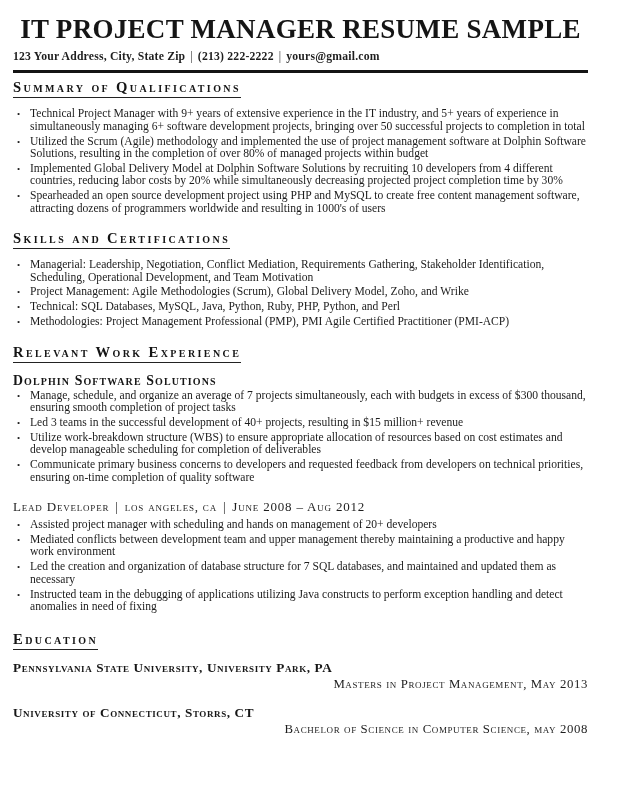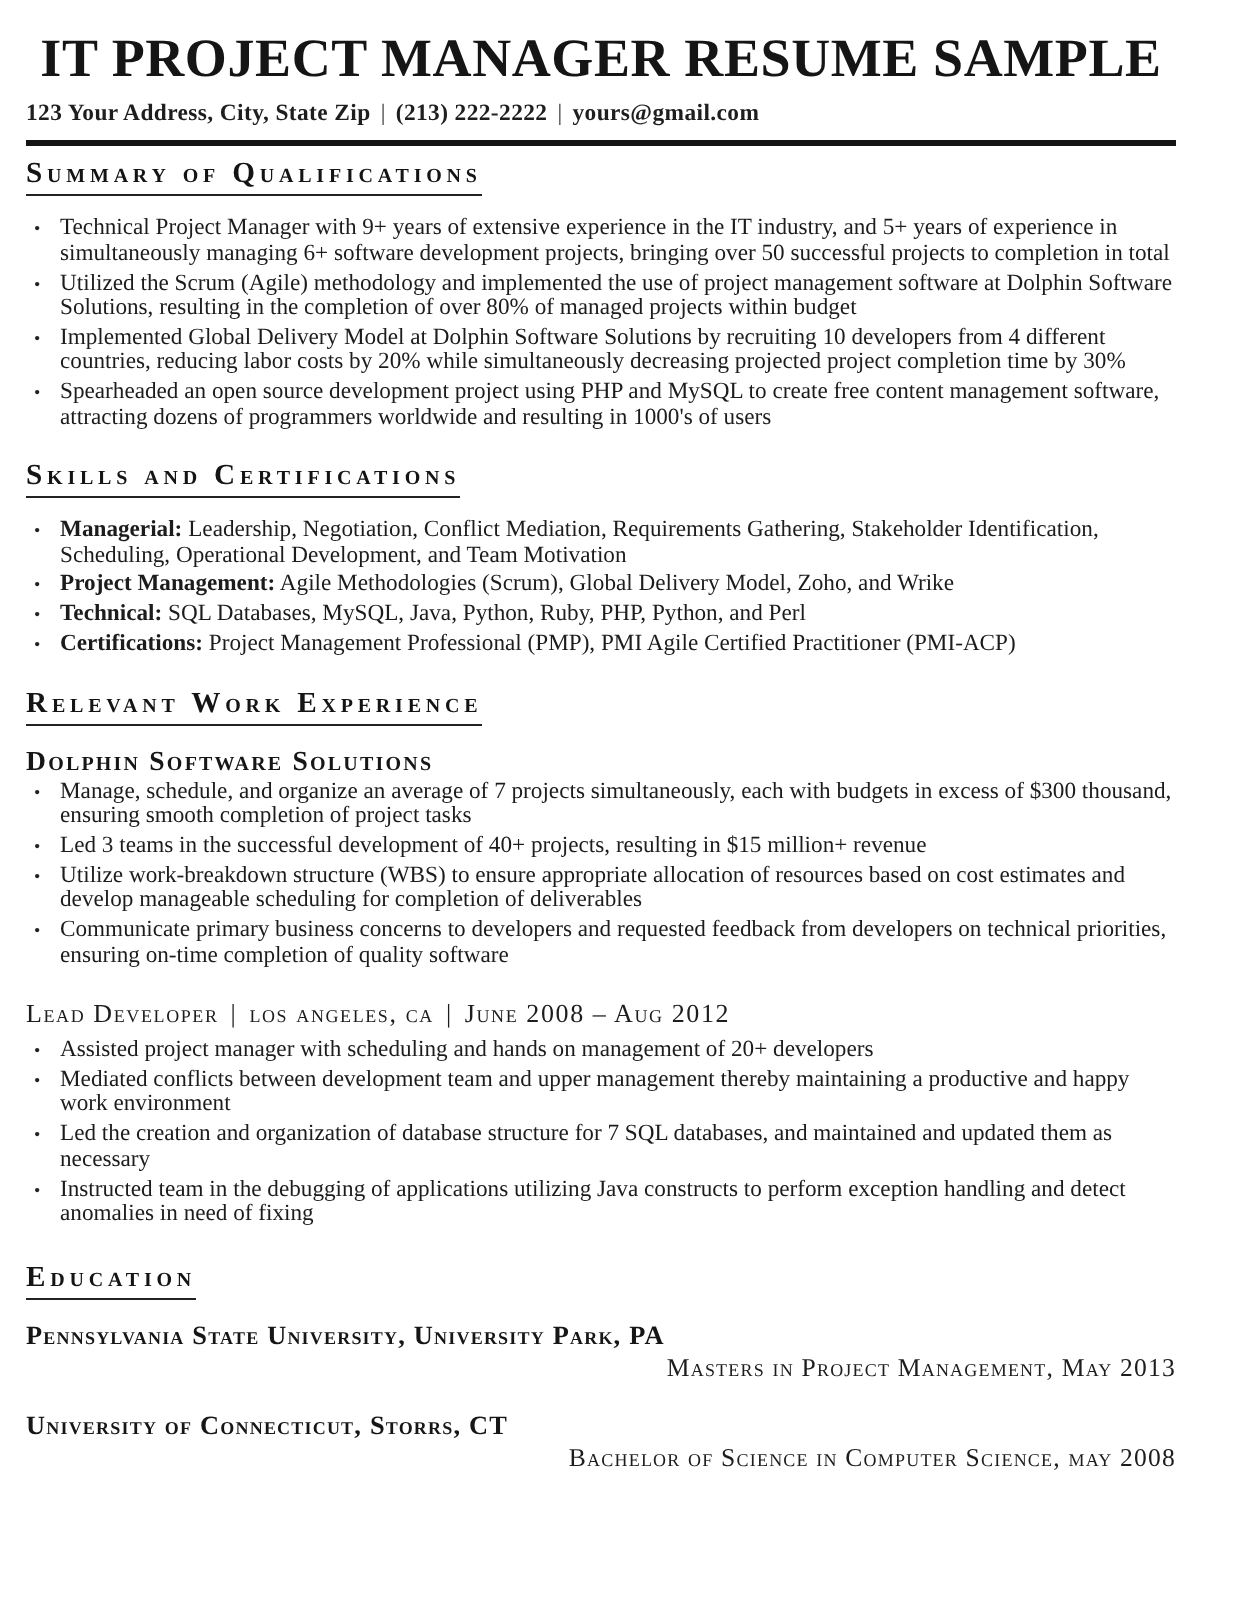--- a/index.html
+++ b/index.html
@@ -66,21 +66,21 @@
     font-size: 9px;
     line-height: 12.4px;
     color: #222;
   }
   ul.blist .btext {
     flex: 1;
     font-size: 11.6px;
     line-height: 12.4px;
     color: #1c1c1c;
   }
-  .blabel { font-weight: bold; margin-top: 28px; }
+  .blabel { font-weight: normal; margin-top: 28px; }
 
   
   .company {
     font-variant: small-caps;
     font-weight: bold;
     font-size: 13.8px;
     letter-spacing: 1.1px;
     color: #161616;
     margin-bottom: 1px;
   }
@@ -158,21 +158,21 @@
       <li>
           <span class="marker">•</span>
           <span class="btext"><span class="blabel">Project Management:</span><span> Agile Methodologies (Scrum), Global Delivery Model, Zoho, and Wrike</span></span>
         </li>
       <li>
           <span class="marker">•</span>
           <span class="btext"><span class="blabel">Technical:</span><span> SQL Databases, MySQL, Java, Python, Ruby, PHP, Python, and Perl</span></span>
         </li>
       <li>
           <span class="marker">•</span>
-          <span class="btext"><span class="blabel">Certifications:</span><span> Project Management Professional (PMP), PMI Agile Certified Practitioner (PMI-ACP)</span></span>
+          <span class="btext"><span class="blabel">Methodologies:</span><span> Project Management Professional (PMP), PMI Agile Certified Practitioner (PMI-ACP)</span></span>
         </li>
     </ul>
   </section>
 
   <section>
     <h2 class="section-heading"><span class="hd">Relevant Work Experience</span></h2>
 
     <div class="job">
       <div class="company">Dolphin Software Solutions</div>
       <ul class="blist">

